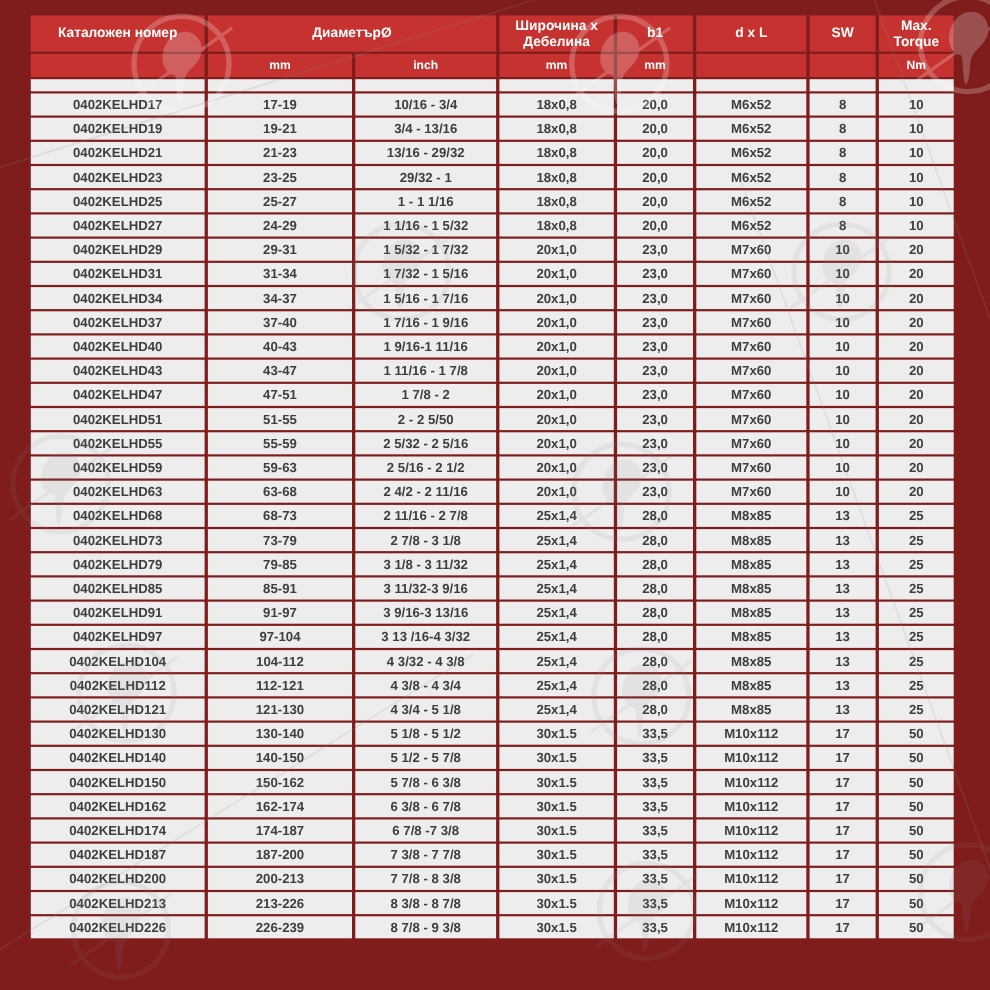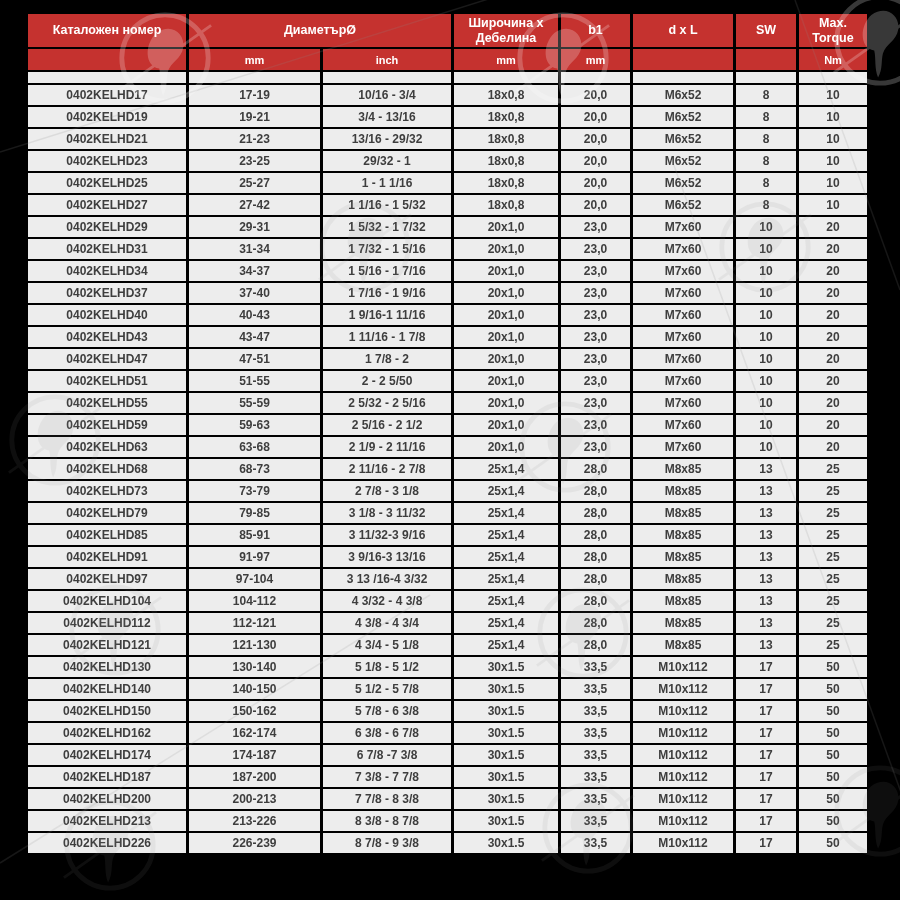--- a/index.html
+++ b/index.html
@@ -5,21 +5,21 @@
   html, body {
     margin: 0;
     padding: 0;
     background: #ffffff;
     font-family: "Liberation Sans", sans-serif;
   }
   .page {
     position: relative;
     width: 900px;
     height: 900px;
-    background: #000000;
+    background: #7f1d1d;
     overflow: hidden;
   }
   table.spec {
     position: absolute;
     left: 25px;
     top: 12px;
     border-collapse: separate;
     border-spacing: 3px 2px;
     table-layout: fixed;
     z-index: 1;
@@ -191,21 +191,21 @@
       <td>25-27</td>
       <td>1 - 1 1/16</td>
       <td>18x0,8</td>
       <td>20,0</td>
       <td>M6x52</td>
       <td>8</td>
       <td>10</td>
     </tr>
         <tr class="datarow">
       <td>0402KELHD27</td>
-      <td>27-42</td>
+      <td>24-29</td>
       <td>1 1/16 - 1 5/32</td>
       <td>18x0,8</td>
       <td>20,0</td>
       <td>M6x52</td>
       <td>8</td>
       <td>10</td>
     </tr>
         <tr class="datarow">
       <td>0402KELHD29</td>
       <td>29-31</td>
@@ -302,21 +302,21 @@
       <td>2 5/16 - 2 1/2</td>
       <td>20x1,0</td>
       <td>23,0</td>
       <td>M7x60</td>
       <td>10</td>
       <td>20</td>
     </tr>
         <tr class="datarow">
       <td>0402KELHD63</td>
       <td>63-68</td>
-      <td>2 1/9 - 2 11/16</td>
+      <td>2 4/2 - 2 11/16</td>
       <td>20x1,0</td>
       <td>23,0</td>
       <td>M7x60</td>
       <td>10</td>
       <td>20</td>
     </tr>
         <tr class="datarow">
       <td>0402KELHD68</td>
       <td>68-73</td>
       <td>2 11/16 - 2 7/8</td>

